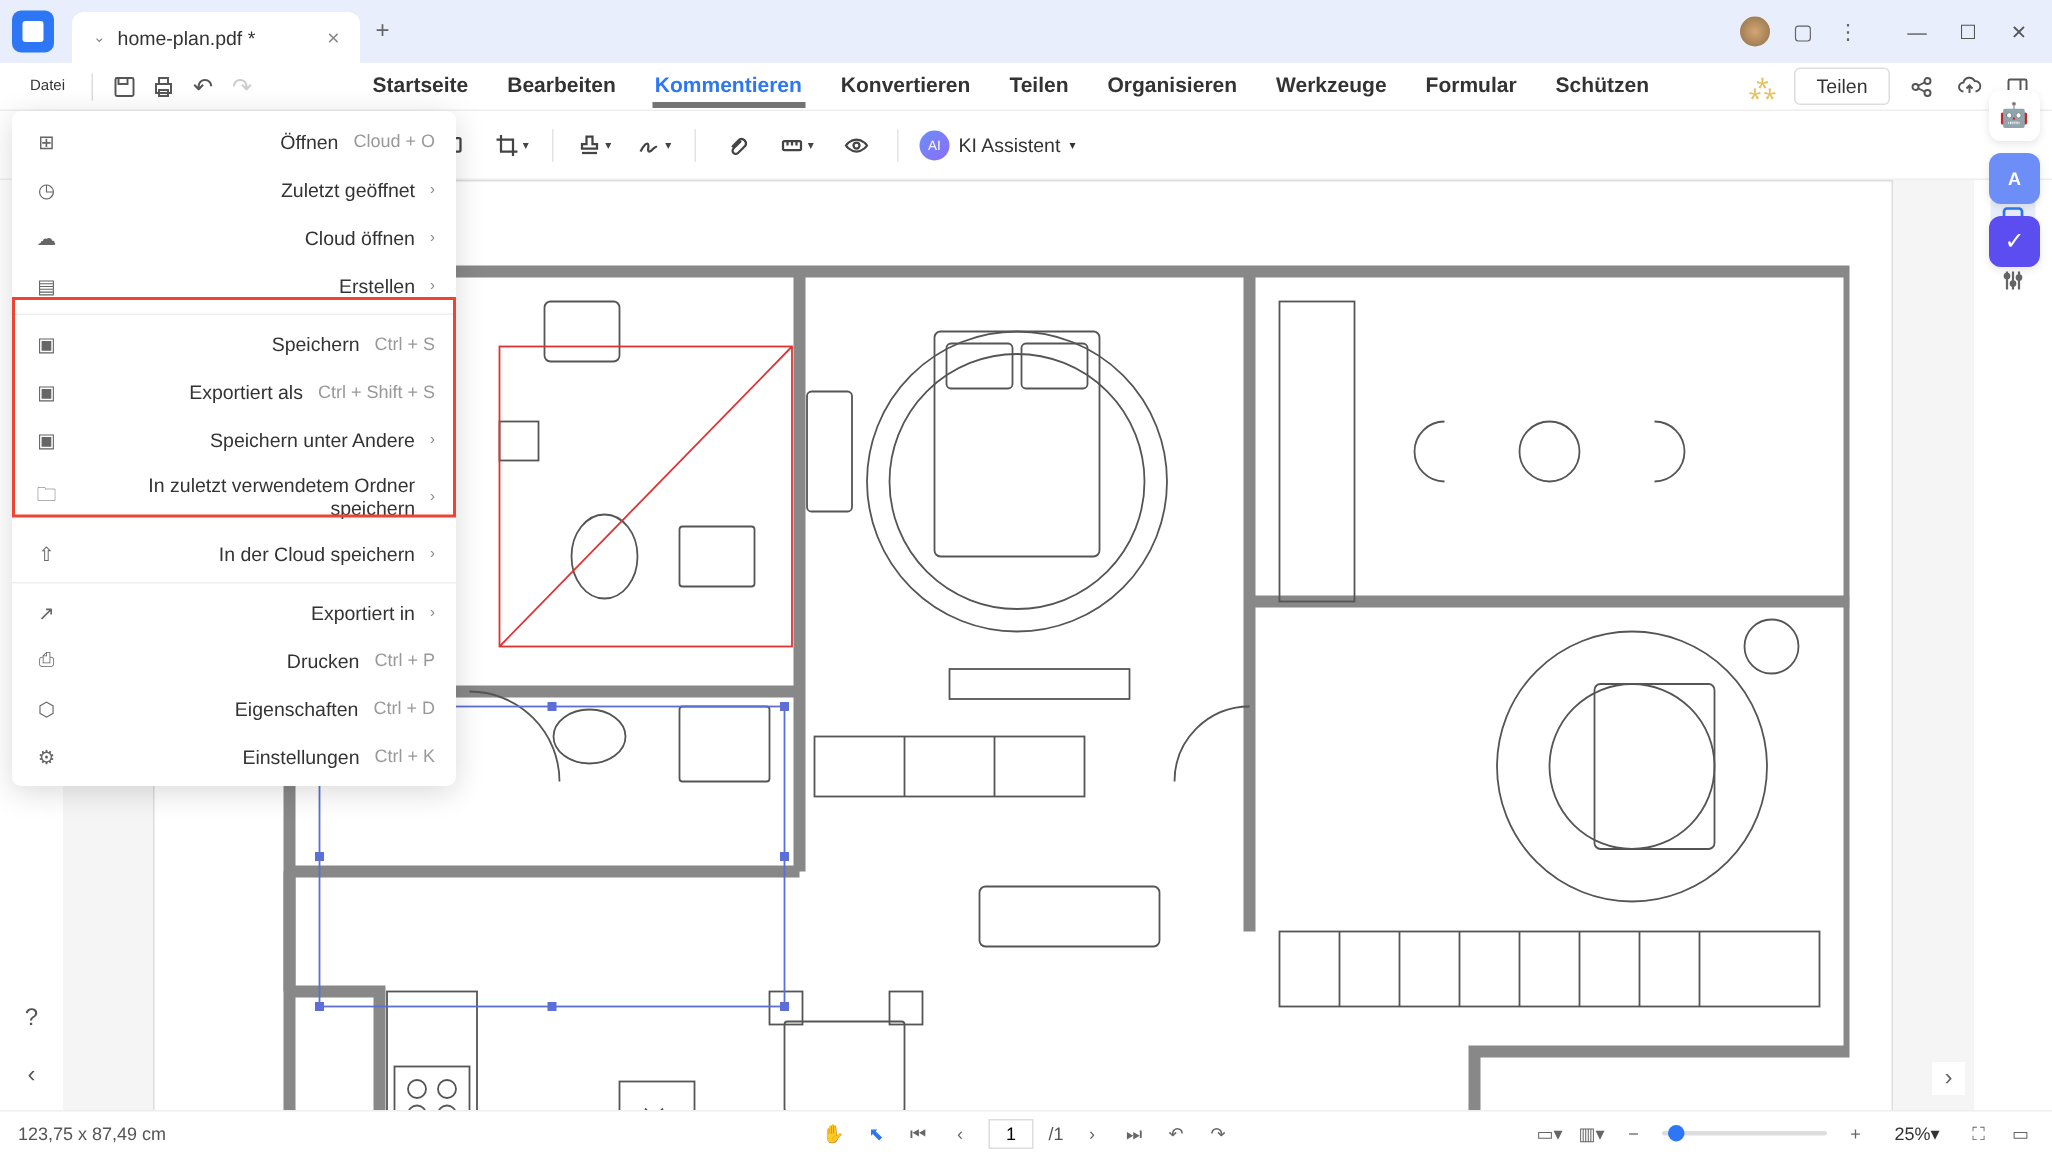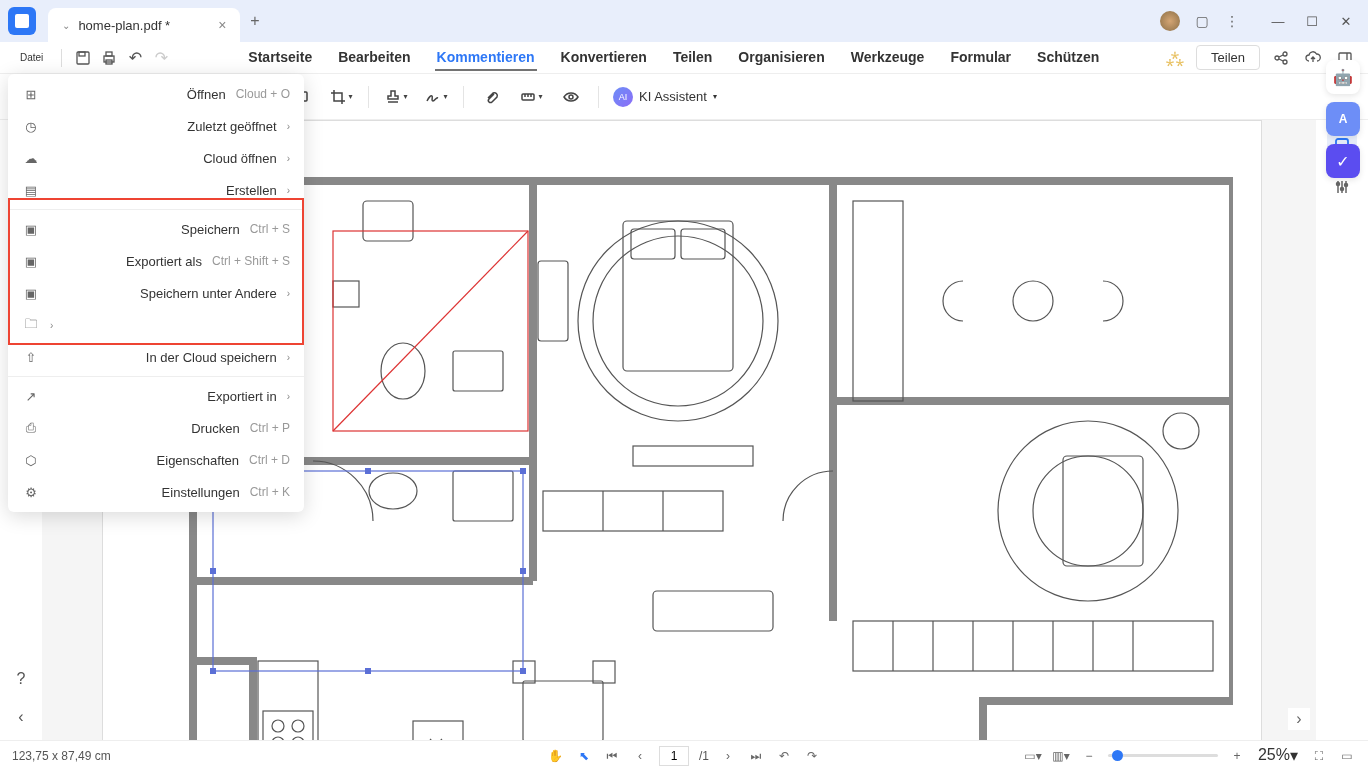--- a/index.html
+++ b/index.html
@@ -20,21 +20,21 @@
 .win-controls { display: flex; gap: 6px; margin-left: 10px; }
 .win-btn { width: 28px; height: 28px; display: flex; align-items: center; justify-content: center; color: #555; font-size: 13px; cursor: pointer; }
 
 
 .menubar { height: 32px; display: flex; align-items: center; padding: 0 12px; border-bottom: 1px solid #eee; gap: 4px; }
 .menu-file { font-size: 10px; color: #333; padding: 4px 8px; cursor: pointer; }
 .menu-divider { width: 1px; height: 18px; background: #ddd; margin: 0 6px; }
 .menu-icon { width: 22px; height: 22px; display: flex; align-items: center; justify-content: center; color: #555; cursor: pointer; }
 .menu-tabs { display: flex; gap: 22px; margin-left: 70px; font-size: 14px; }
 .menu-tab { color: #333; padding: 4px 2px; cursor: pointer; font-weight: 700; }
-.menu-tab.active { color: #2d77f6; border-bottom: 2px solid #737373; }
+.menu-tab.active { color: #2d77f6; border-bottom: 4px solid #737373; }
 .menubar-right { margin-left: auto; display: flex; align-items: center; gap: 10px; }
 .share-btn { padding: 4px 14px; border: 1px solid #ddd; border-radius: 4px; font-size: 13px; cursor: pointer; color: #333; }
 
 
 .toolbar { height: 46px; display: flex; align-items: center; padding: 0 18px; gap: 14px; border-bottom: 1px solid #eee; }
 .tool-icon { width: 26px; height: 26px; display: flex; align-items: center; justify-content: center; color: #444; cursor: pointer; font-size: 16px; }
 .tool-divider { width: 1px; height: 22px; background: #e4e4e4; }
 .ai-btn { display: flex; align-items: center; gap: 6px; font-size: 13px; color: #333; cursor: pointer; }
 .ai-badge { width: 20px; height: 20px; border-radius: 50%; background: linear-gradient(135deg, #6d8ef7, #8b6df7); color: #fff; display: flex; align-items: center; justify-content: center; font-size: 9px; font-weight: normal; }
 
@@ -56,21 +56,21 @@
 .rs-action { width: 34px; height: 34px; border-radius: 8px; display: flex; align-items: center; justify-content: center; box-shadow: 0 2px 6px rgba(0,0,0,0.1); background: #fff; font-size: 16px; }
 
 
 .statusbar { position: absolute; bottom: 0; left: 0; right: 0; height: 30px; display: flex; align-items: center; padding: 0 12px; font-size: 12px; color: #555; border-top: 1px solid #eee; background: #fff; }
 .status-center { position: absolute; left: 50%; transform: translateX(-50%); display: flex; align-items: center; gap: 10px; }
 .sc-icon { width: 18px; height: 18px; display: flex; align-items: center; justify-content: center; color: #666; cursor: pointer; }
 .page-input { width: 30px; height: 20px; border: 1px solid #ddd; text-align: center; font-size: 12px; }
 .status-right { margin-left: auto; display: flex; align-items: center; gap: 10px; }
 .zoom-slider { width: 110px; height: 3px; background: #ddd; position: relative; border-radius: 2px; }
 .zoom-handle { position: absolute; left: 4px; top: -4px; width: 11px; height: 11px; border-radius: 50%; background: #2d77f6; }
-.zoom-input { width: 44px; font-size: 16px; color: #333; display: flex; align-items: flex-start; justify-content: center; }
+.zoom-input { width: 44px; font-size: 12px; color: #333; display: flex; align-items: flex-start; justify-content: center; }
 
 
 .file-menu { position: absolute; left: 8px; top: 74px; width: 296px; background: #fff; border-radius: 6px; box-shadow: 0 4px 20px rgba(0,0,0,0.15); padding: 4px 0; z-index: 100; }
 .fm-item { display: flex; align-items: center; padding: 7px 14px; font-size: 13px; color: #333; cursor: pointer; gap: 10px; }
 .fm-icon { width: 18px; height: 18px; display: flex; align-items: center; justify-content: center; color: #666; }
 .fm-label { flex: 1; text-align: right; }
 .fm-shortcut { font-size: 12px; color: #999; }
 .fm-arrow { font-size: 10px; color: #888; }
 .fm-sep { height: 1px; background: #eee; margin: 3px 0; }
 .red-box { position: absolute; left: 8px; top: 198px; width: 296px; height: 147px; border: 2px solid #e43; z-index: 101; pointer-events: none; }
@@ -404,20 +404,21 @@
       <span class="fm-label">Exportiert als</span>
       <span class="fm-shortcut">Ctrl + Shift + S</span>
     </div>
   <div class="fm-item">
       <span class="fm-icon">▣</span>
       <span class="fm-label">Speichern unter Andere</span>
       <span class="fm-arrow">›</span>
     </div>
   <div class="fm-item">
       <span class="fm-icon">🗀</span>
+      <span class="fm-label">In zuletzt verwendetem Ordner speichern</span>
       <span class="fm-arrow">›</span>
     </div>
   <div class="fm-item">
       <span class="fm-icon">⇧</span>
       <span class="fm-label">In der Cloud speichern</span>
       <span class="fm-arrow">›</span>
     </div>
   <div class="fm-sep"></div>
   <div class="fm-item">
       <span class="fm-icon">↗</span>

